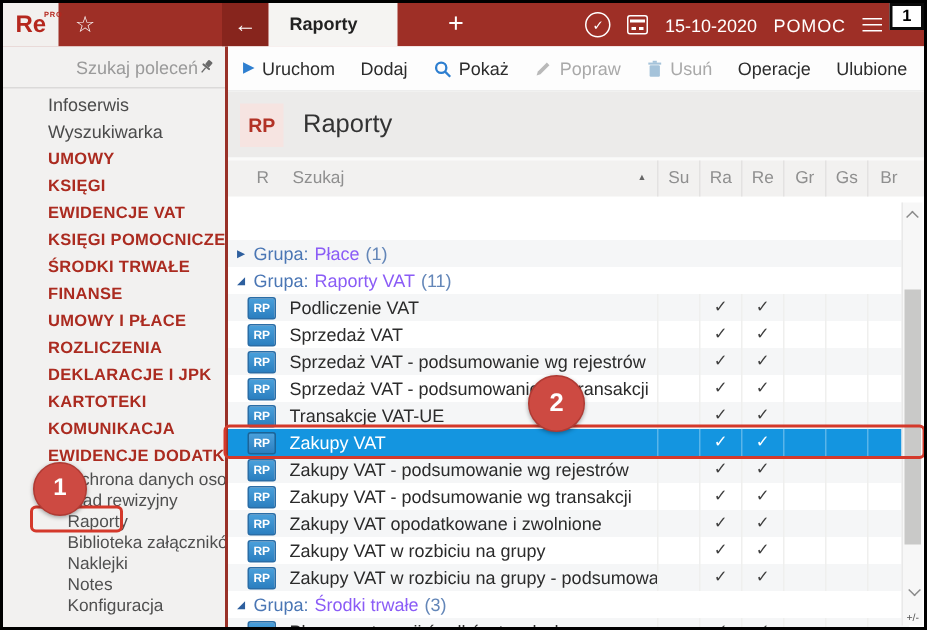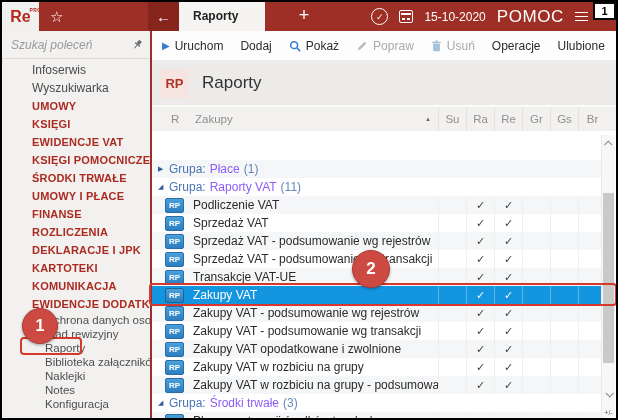--- a/index.html
+++ b/index.html
@@ -22,30 +22,30 @@
        font-size:12px;font-weight:700;line-height:29px;padding-left:14px;box-sizing:border-box;}
   .plus{position:absolute;left:286px;top:0;width:32px;height:29px;color:#fff;font-size:18px;font-weight:300;
         text-align:center;line-height:27px;}
   .tb-right{position:absolute;right:28px;top:0;height:29px;display:flex;align-items:center;gap:11px;color:#fff;}
   .ccirc{width:17px;height:17px;border:1.5px solid #fff;border-radius:50%;box-sizing:border-box;
          display:flex;align-items:center;justify-content:center;font-size:9px;}
   .cal{width:14px;height:13px;border:1.5px solid #fff;border-radius:2px;box-sizing:border-box;position:relative;}
   .cal:before{content:"";position:absolute;left:1px;right:1px;top:2px;height:1.5px;background:#fff;}
   .cal:after{content:"";position:absolute;left:2px;bottom:2px;width:3px;height:2px;background:#fff;box-shadow:5px 0 0 #fff;}
   .tbdate{font-size:12px;}
-  .pomoc{font-size:17px;letter-spacing:.6px;}
+  .pomoc{font-size:12px;letter-spacing:.6px;}
   .burger{display:flex;flex-direction:column;gap:2.5px;}
   .burger i{display:block;width:13px;height:1.6px;background:#fff;}
   .badge{position:absolute;right:0;top:0;width:19px;height:14px;background:#fff;border:2px solid #0a0a0a;
          color:#000;font-size:11px;font-weight:700;text-align:center;line-height:14px;}
   
   .sidebar{position:absolute;left:0;top:29px;bottom:0;width:148px;background:#f2f1f0;
            border-right:2px solid var(--c-panel_border,#993128);box-sizing:content-box;}
   .search{height:27px;border-bottom:1px solid #dbdad9;display:flex;align-items:center;padding:0 7px 0 9px;}
-  .search-text{flex:1;font-style:italic;color:#9a9a9a;font-size:12px;}
+  .search-text{flex:1;color:#9a9a9a;font-size:12px;text-align:right;}
   .nav{padding-top:2px;padding-left:22px;}
   .nav-item{height:18px;line-height:18px;padding-left:8px;font-size:12px;color:#4b4b4b;white-space:nowrap;overflow:hidden;}
   .nav-module{height:18px;line-height:18px;padding-left:8px;font-size:11px;font-weight:700;
               color:var(--c-sidebar_red,#ab2b20);letter-spacing:.2px;white-space:nowrap;overflow:hidden;}
   .nav-sub{height:14px;line-height:14px;padding-left:21px;font-size:11.5px;color:#4f4f4f;white-space:nowrap;overflow:hidden;}
   
   .main{position:absolute;left:150px;top:29px;right:0;bottom:0;background:#fff;}
   .toolbar{height:30px;background:#fdfdfd;border-bottom:1px solid #ededed;box-sizing:border-box;
            display:flex;align-items:center;padding:0 10px 0 10px;gap:17px;font-size:12px;color:#2c2c2c;}
   .tbtn{display:flex;align-items:center;gap:5px;white-space:nowrap;}
@@ -142,22 +142,22 @@
       </svg>
     </div>
     <div class="nav" id="navlist">
         <div class="nav-item">Infoserwis</div>
         <div class="nav-item">Wyszukiwarka</div>
         <div class="nav-module">UMOWY</div>
         <div class="nav-module">KSIĘGI</div>
         <div class="nav-module">EWIDENCJE VAT</div>
         <div class="nav-module">KSIĘGI POMOCNICZE</div>
         <div class="nav-module">ŚRODKI TRWAŁE</div>
+        <div class="nav-module">FINANSE</div>
         <div class="nav-module">UMOWY I PŁACE</div>
-        <div class="nav-module">FINANSE</div>
         <div class="nav-module">ROZLICZENIA</div>
         <div class="nav-module">DEKLARACJE I JPK</div>
         <div class="nav-module">KARTOTEKI</div>
         <div class="nav-module">KOMUNIKACJA</div>
         <div class="nav-module">EWIDENCJE DODATKOWE</div>
         <div class="nav-sub">Ochrona danych osobowych</div>
         <div class="nav-sub">Ślad rewizyjny</div>
         <div class="nav-sub">Raporty</div>
         <div class="nav-sub">Biblioteka załączników</div>
         <div class="nav-sub">Naklejki</div>
@@ -208,21 +208,21 @@
 
     <div class="pagehead">
       <span class="rpchip">RP</span>
       <span class="pagetitle">Raporty</span>
     </div>
 
 
     <div class="thead">
       <span class="th-r">R</span>
       <span class="th-name">
-        <span>Zakupy</span>
+        <span>Szukaj</span>
         <span class="sort">▲</span>
       </span>
       <span id="headcells" style="display:flex;">
           <span class="th-cell">Su</span>
           <span class="th-cell">Ra</span>
           <span class="th-cell">Re</span>
           <span class="th-cell">Gr</span>
           <span class="th-cell">Gs</span>
           <span class="th-cell">Br</span>
         </span>

